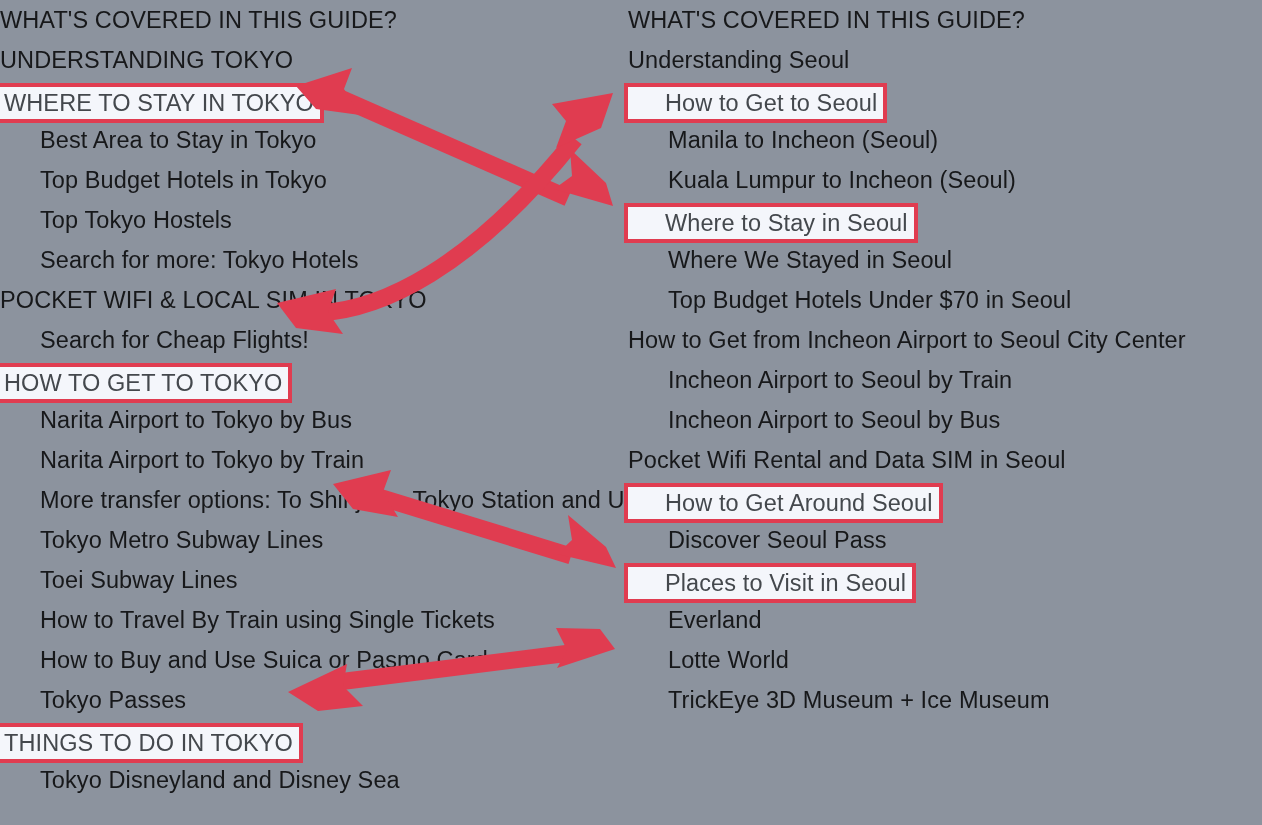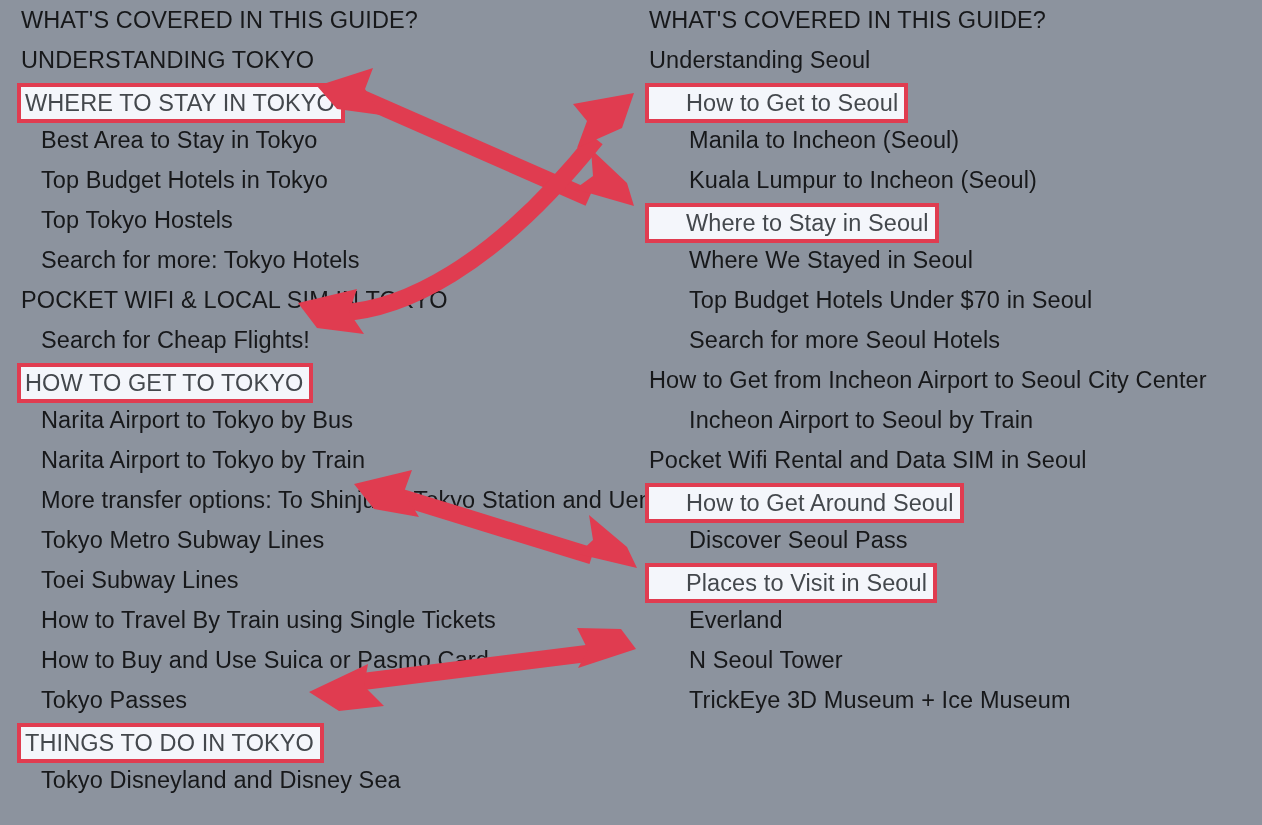--- a/index.html
+++ b/index.html
@@ -12,40 +12,39 @@
     background: #8c939e;
     font-family: "Liberation Sans", sans-serif;
     overflow: hidden;
     position: relative;
   }
   #canvas {
     position: relative;
     width: 1136px;
     height: 825px;
     background: #8c939e;
-    margin-left: 21px;
   }
   .column {
     position: absolute;
     top: 0;
   }
   #col-left  { left: 0px;   width: 625px; }
   #col-right { left: 628px; width: 634px; }
 
   .toc-line {
     position: relative;
     height: 40px;
     line-height: 40px;
     white-space: nowrap;
     color: #17181a;
     font-size: 23.5px;
     letter-spacing: 0.1px;
   }
   .toc-line.level-0 { padding-left: 0px; }
-  .toc-line.level-1 { padding-left: 20px; }
+  .toc-line.level-1 { padding-left: 40px; }
 
   
   #col-right .toc-line.level-0 { padding-left: 0px; }
   #col-right .toc-line.level-1 { padding-left: 40px; }
 
   .toc-line .txt {
     display: inline-block;
     vertical-align: top;
   }
 
@@ -111,29 +110,29 @@
     </div>
   <div class="column" id="col-right">
       <div class="toc-line level-0"><span class="txt">WHAT'S COVERED IN THIS GUIDE?</span></div>
       <div class="toc-line level-0"><span class="txt">Understanding Seoul</span></div>
       <div class="toc-line level-0 hl"><span class="txt">How to Get to Seoul</span></div>
       <div class="toc-line level-1"><span class="txt">Manila to Incheon (Seoul)</span></div>
       <div class="toc-line level-1"><span class="txt">Kuala Lumpur to Incheon (Seoul)</span></div>
       <div class="toc-line level-0 hl"><span class="txt">Where to Stay in Seoul</span></div>
       <div class="toc-line level-1"><span class="txt">Where We Stayed in Seoul</span></div>
       <div class="toc-line level-1"><span class="txt">Top Budget Hotels Under $70 in Seoul</span></div>
-      <div class="toc-line level-1"><span class="txt">Search for more Seoul Hotels</span></div>
       <div class="toc-line level-0"><span class="txt">How to Get from Incheon Airport to Seoul City Center</span></div>
       <div class="toc-line level-1"><span class="txt">Incheon Airport to Seoul by Train</span></div>
+      <div class="toc-line level-1"><span class="txt">Incheon Airport to Seoul by Bus</span></div>
       <div class="toc-line level-0"><span class="txt">Pocket Wifi Rental and Data SIM in Seoul</span></div>
       <div class="toc-line level-0 hl"><span class="txt">How to Get Around Seoul</span></div>
       <div class="toc-line level-1"><span class="txt">Discover Seoul Pass</span></div>
       <div class="toc-line level-0 hl"><span class="txt">Places to Visit in Seoul</span></div>
       <div class="toc-line level-1"><span class="txt">Everland</span></div>
-      <div class="toc-line level-1"><span class="txt">N Seoul Tower</span></div>
+      <div class="toc-line level-1"><span class="txt">Lotte World</span></div>
       <div class="toc-line level-1"><span class="txt">TrickEye 3D Museum + Ice Museum</span></div>
     </div>
 
   <svg id="arrows" viewBox="0 0 1262 825" xmlns="http://www.w3.org/2000/svg">
     <defs></defs>
 
     <g>
       <path d="M 338 97 L 568 198" stroke="#e03c50" stroke-width="17" fill="none" stroke-linecap="butt"></path>
       <polygon points="296,86 352,68 344,89 360,115 316,109" fill="#e03c50"></polygon>
       <polygon points="613,206 554,189 572,176 570,149 606,183" fill="#e03c50"></polygon>

